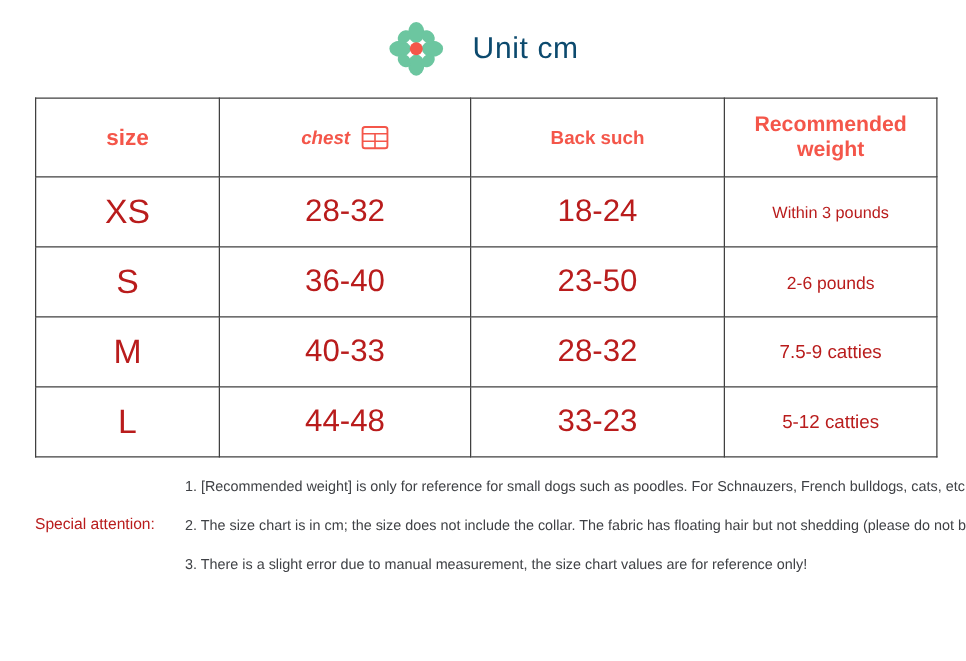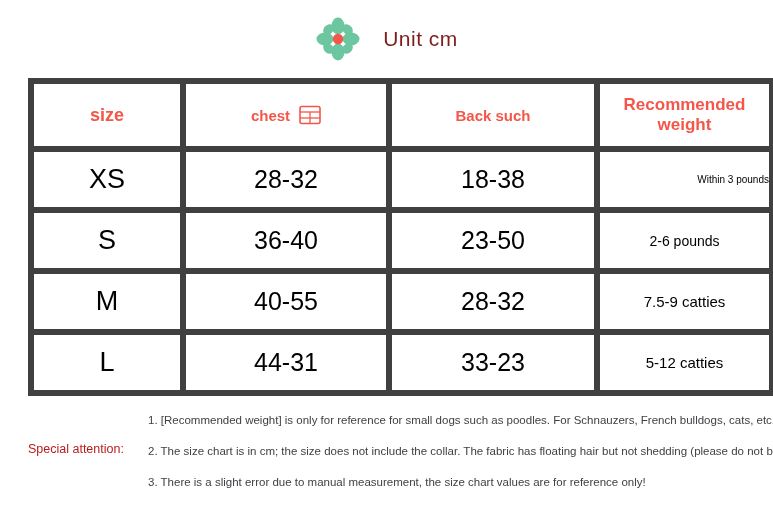--- a/index.html
+++ b/index.html
@@ -28,70 +28,71 @@
     gap: 22px;
     height: 78px;
   }
   .flower-icon {
     width: 46px;
     height: 46px;
     position: relative;
     display: block;
   }
   .unit-title {
-    color: #7f1d1d;
-    font-size: 21px;
+    color: #0c4a6e;
+    font-size: 24px;
     letter-spacing: 0.5px;
   }
 
   
   .size-table {
     border-collapse: collapse;
     width: 717px;
     margin: 0 28px;
     table-layout: fixed;
   }
   .size-table td, .size-table th {
-    border: 6px solid #404040;
+    border: 1px solid #404040;
     padding: 0;
     text-align: center;
     vertical-align: middle;
   }
   thead th {
     height: 62px;
     font-weight: bold;
     color: #f4564a;
   }
   th.col-size     { width: 146px; font-size: 18px; }
   th.col-chest    { width: 200px; font-size: 15px; }
   th.col-back     { width: 202px; font-size: 15px; }
   th.col-weight   { width: 169px; font-size: 17px; }
 
   .chest-head {
     display: inline-flex;
     align-items: center;
     gap: 9px;
     justify-content: flex-end;
+    font-style: italic;
   }
   .measure-icon {
     width: 22px;
     height: 20px;
     display: inline-block;
     position: relative;
   }
 
   tbody td {
     height: 55px;
-    color: #000000;
+    color: #b91c1c;
   }
   td.c-size   { font-size: 27px; }
   td.c-chest  { font-size: 25px; }
   td.c-back   { font-size: 25px; }
   td.c-weight { font-size: 15px; }
-  tbody tr:nth-child(1) td.c-weight { font-size: 10px; text-align: right; }
+  tbody tr:nth-child(1) td.c-weight { font-size: 13px; }
   tbody tr:nth-child(2) td.c-weight { font-size: 14px; }
 
   
   .notes-wrap {
     display: flex;
     align-items: flex-start;
     margin: 16px 28px 0 28px;
   }
   .notes-label {
     color: #b91c1c;
@@ -155,38 +156,38 @@
           </span>
         </th>
         <th class="col-back">Back such</th>
         <th class="col-weight">Recommended weight</th>
       </tr>
     </thead>
     <tbody>
       <tr>
         <td class="c-size">XS</td>
         <td class="c-chest">28-32</td>
-        <td class="c-back">18-38</td>
+        <td class="c-back">18-24</td>
         <td class="c-weight">Within 3 pounds</td>
       </tr>
       <tr>
         <td class="c-size">S</td>
         <td class="c-chest">36-40</td>
         <td class="c-back">23-50</td>
         <td class="c-weight">2-6 pounds</td>
       </tr>
       <tr>
         <td class="c-size">M</td>
-        <td class="c-chest">40-55</td>
+        <td class="c-chest">40-33</td>
         <td class="c-back">28-32</td>
         <td class="c-weight">7.5-9 catties</td>
       </tr>
       <tr>
         <td class="c-size">L</td>
-        <td class="c-chest">44-31</td>
+        <td class="c-chest">44-48</td>
         <td class="c-back">33-23</td>
         <td class="c-weight">5-12 catties</td>
       </tr>
     </tbody>
   </table>
 
   <div class="notes-wrap">
     <div class="notes-label">Special attention:</div>
     <div class="notes-list">
       <div class="note-line">1. [Recommended weight] is only for reference for small dogs such as poodles. For Schnauzers, French bulldogs, cats, etc., please refer to the chest length;</div>

